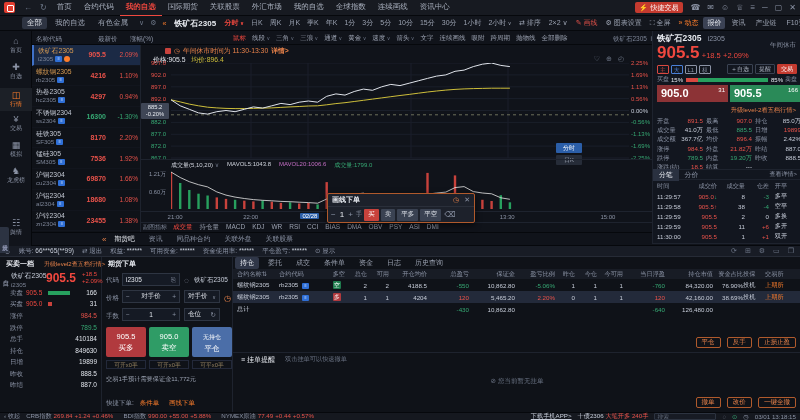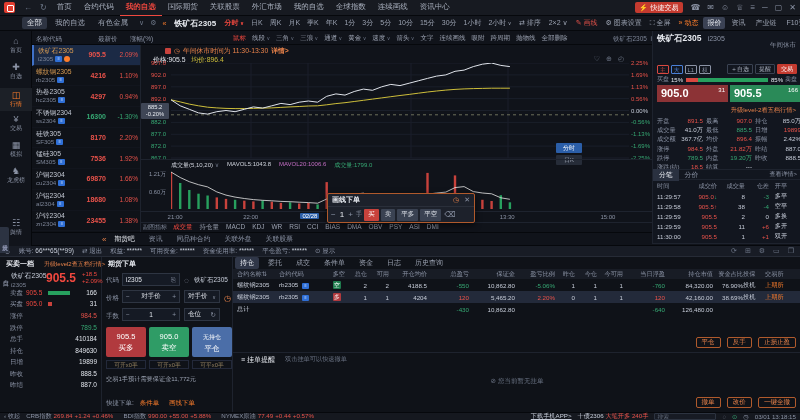--- a/index.html
+++ b/index.html
@@ -763,20 +763,25 @@
     <button class="obtn">一键全撤</button>
   </div>
 </div>
 
 <div class="abs quotepanel">
   <div style="position:absolute;left:4px;top:2px">
     <span style="font-size:8.5px;font-weight:bold;color:#e6e9ef">铁矿石2305</span>
     <span style="font-size:7px;color:#8b93a5;margin-left:4px">i2305</span>
   </div>
   <span style="position:absolute;right:4px;top:10px;font-size:6.5px;color:#8b93a5">午间休市</span>
+  <div style="position:absolute;left:4px;top:12px">
+    <span style="font-size:17px;font-weight:bold;color:#f0483f">905.5</span>
+    <span style="font-size:7.5px;color:#f0483f">+18.5</span>
+    <span style="font-size:7.5px;color:#f0483f">+2.09%</span>
+  </div>
   <div style="position:absolute;left:4px;top:33px;display:flex;align-items:center;width:140px">
     <div id="chips" style="display:flex">
         <span class="chip c-red">主</span>
         <span class="chip c-blue">大</span>
         <span class="chip ">L1</span>
         <span class="chip ">权</span>
       </div>
     <span style="margin-left:auto;display:flex">
       <span class="qbtn">＋自选</span>
       <span class="qbtn">提醒</span>

